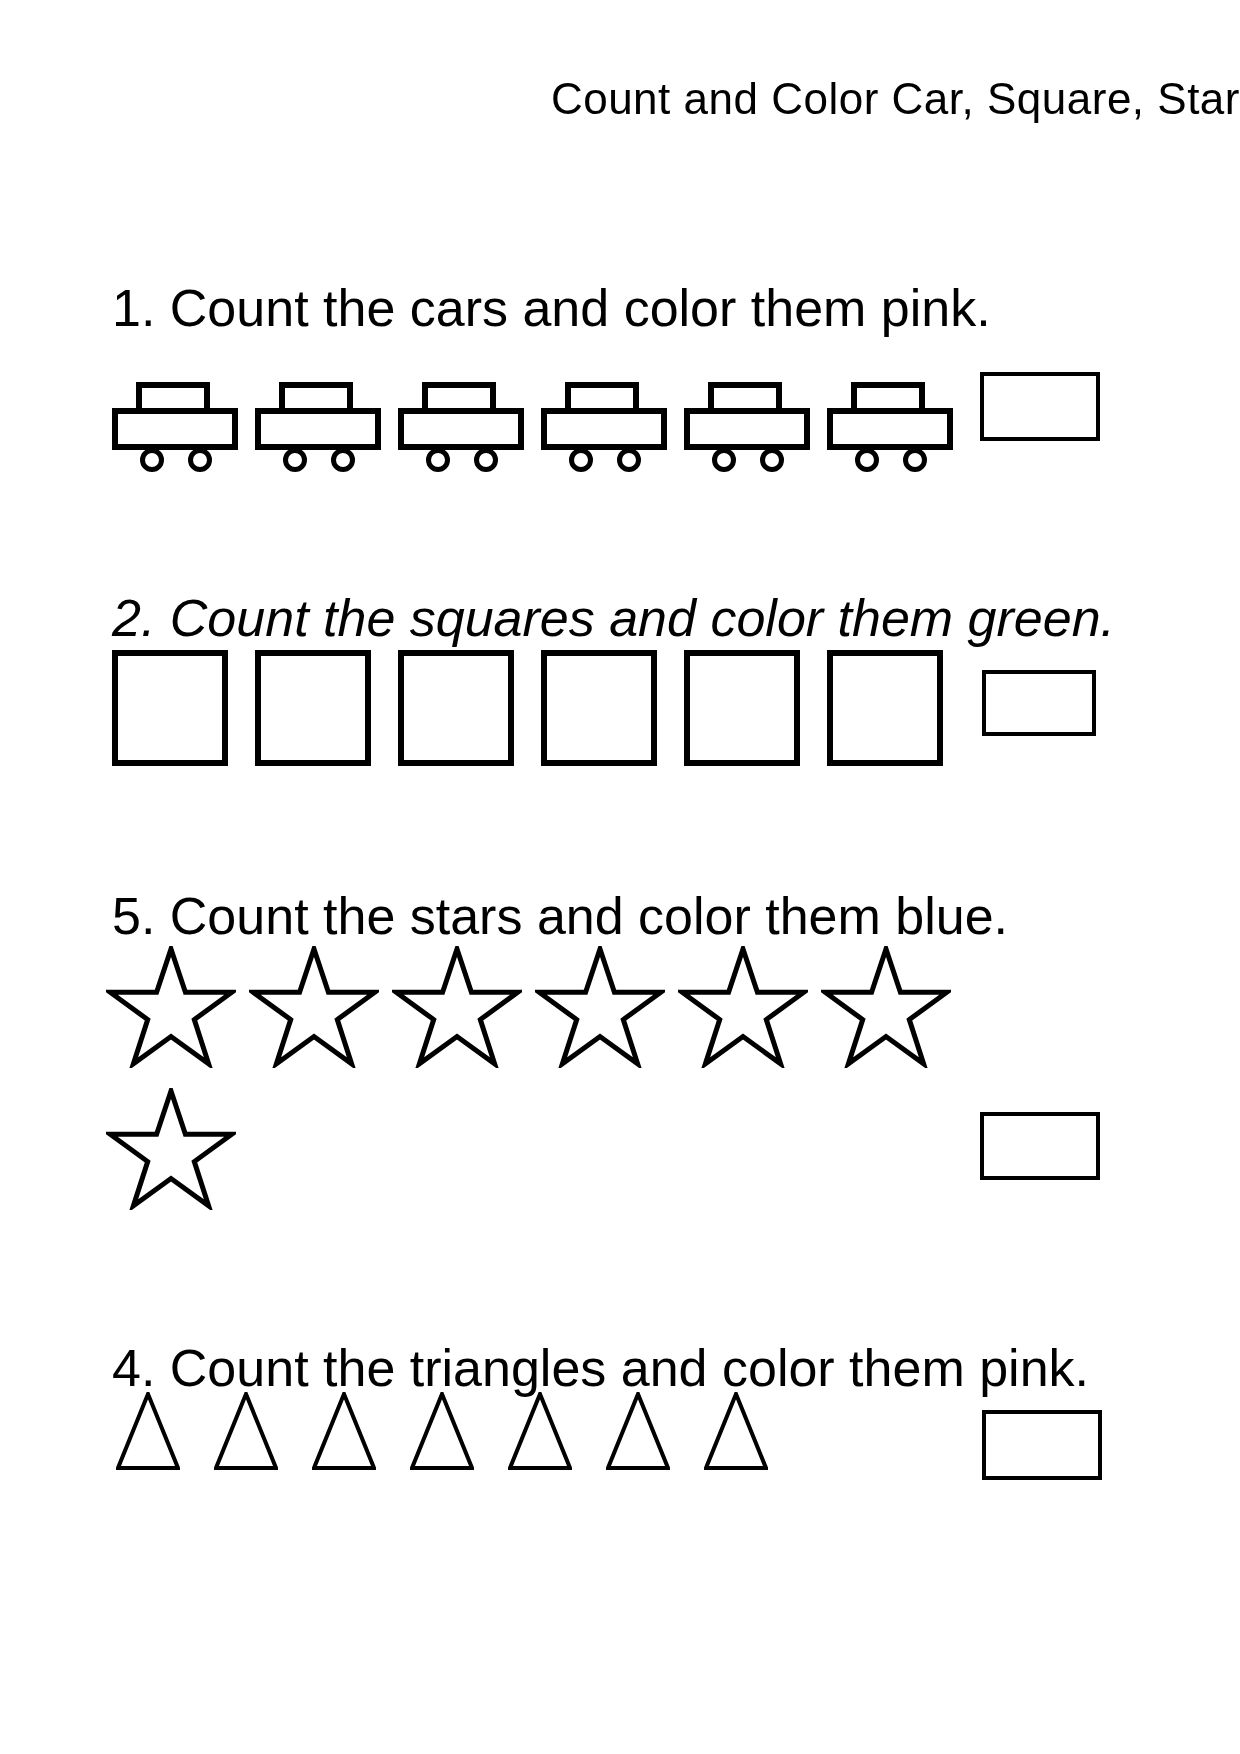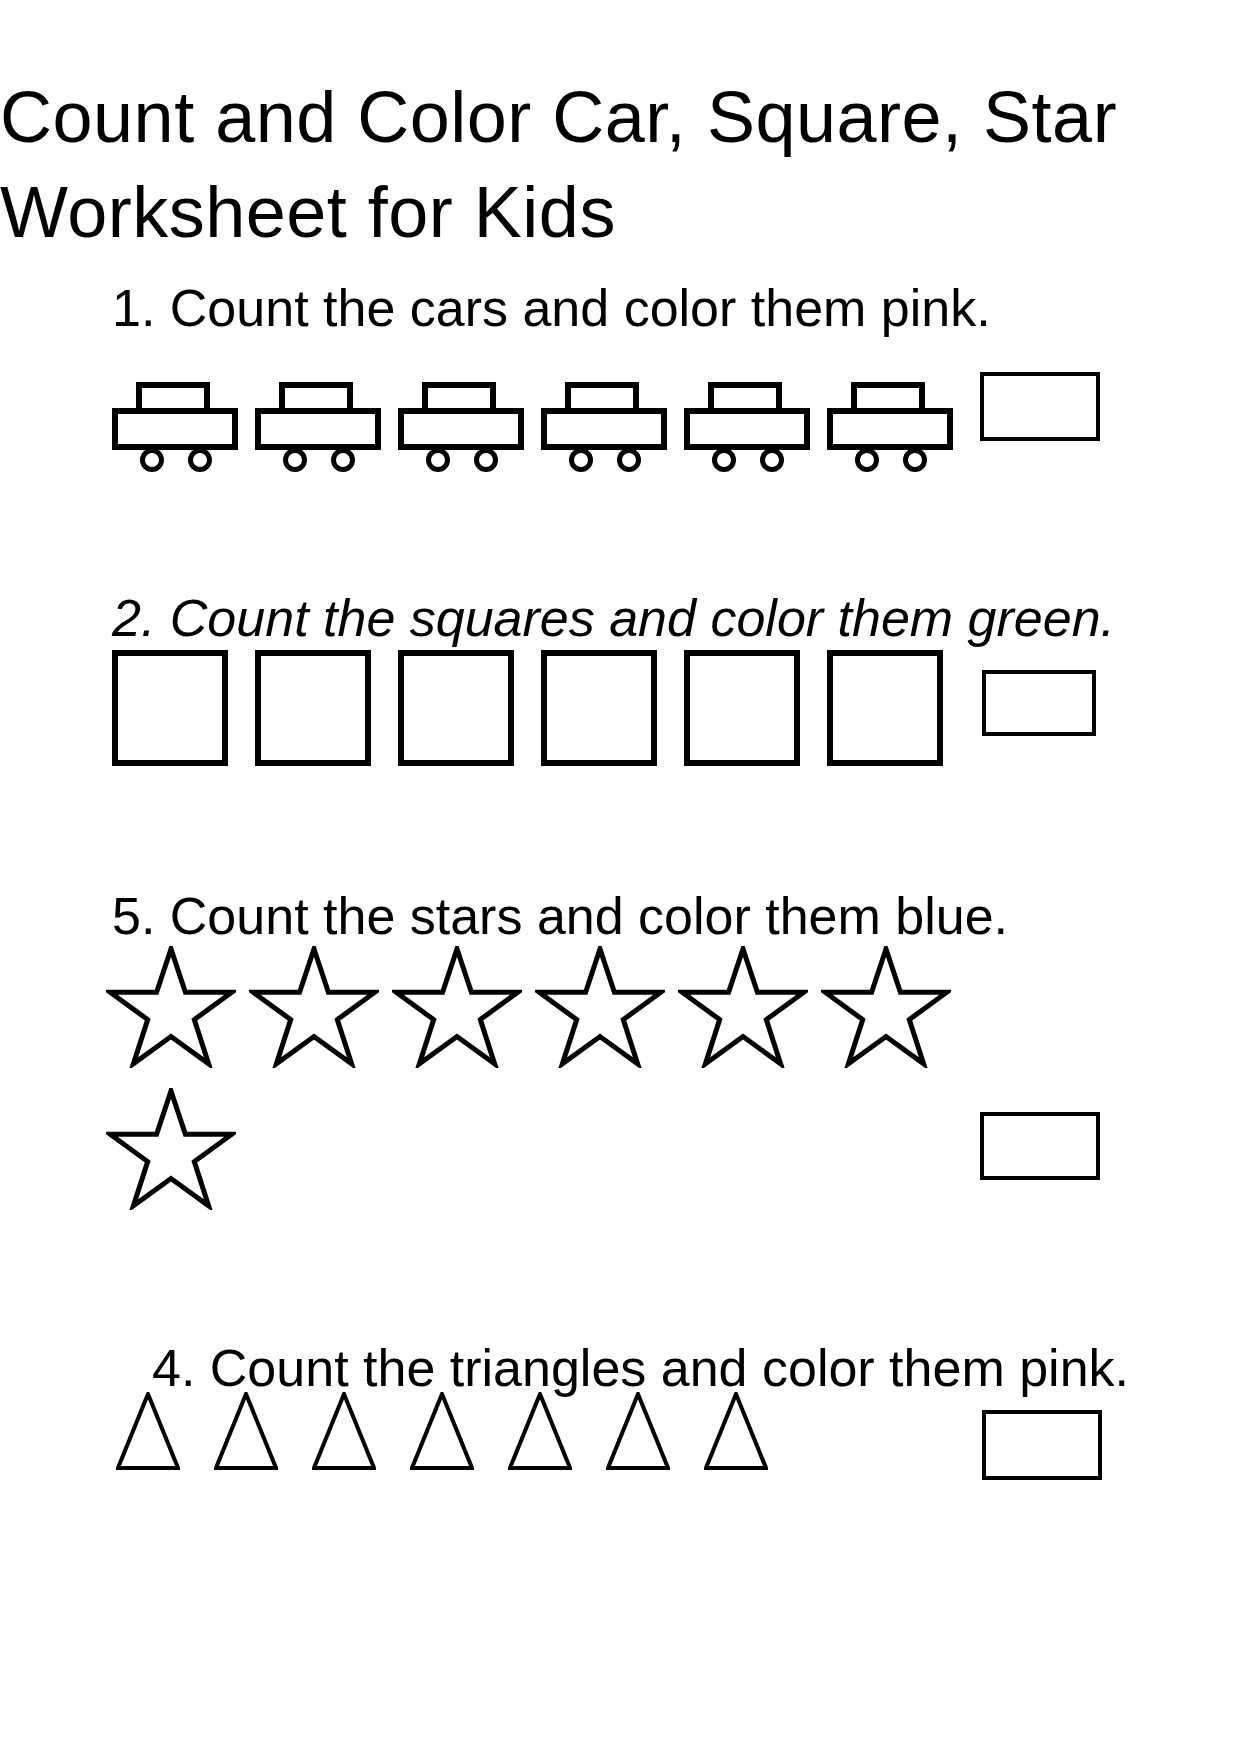--- a/index.html
+++ b/index.html
@@ -4,31 +4,31 @@
 <style>
   * { box-sizing: border-box; margin: 0; padding: 0; }
   html, body { background: #ffffff; }
   body {
     width: 1240px; height: 1754px; position: relative;
     font-family: "Liberation Sans", sans-serif; color: #000;
     overflow: hidden;
   }
   .title {
     position: absolute; top: 70px; left: 0; width: 1240px;
-    text-align: left; font-size: 72px; font-weight: 400; line-height: 1.32;
+    text-align: right; font-size: 44px; font-weight: 400; line-height: 1.32;
     letter-spacing: 0.5px;
   }
   .prompt {
     position: absolute; left: 112px; font-size: 52px; font-weight: 400;
     white-space: nowrap;
   }
   #prompt-1 { top: 278px; }
   #prompt-2 { top: 588px; font-style: italic; }
   #prompt-3 { top: 886px; }
-  #prompt-4 { top: 1338px; margin-left: 40px; }
+  #prompt-4 { top: 1338px; }
 
   .row { position: absolute; display: flex; }
   #row-cars      { left: 112px; top: 382px; gap: 17px; }
   #row-squares   { left: 112px; top: 650px; gap: 27px; }
   #row-stars     { left: 106px; top: 946px; width: 852px; flex-wrap: wrap;
                    column-gap: 13px; row-gap: 20px; }
   #row-triangles { left: 116px; top: 1392px; gap: 34px; }
 
   .answer-box { position: absolute; border: 4px solid #000; background: #fff; }
   #box-1 { left: 980px; top: 372px;  width: 120px; height: 69px; }
@@ -48,21 +48,21 @@
   .car-wheel.left  { left: 28px; }
   .car-wheel.right { left: 76px; }
 
   .shape-star, .shape-triangle { display: block; }
 </style>
 </head>
 <body>
 
 <div class="page">
 
-  <h1 class="title"><span>Count and Color Car, Square, Star</span><br><span>Worksheet for Kids</span></h1>
+  <h1 class="title"><span>Count and Color Car, Square, Star</span><br></h1>
 
   <div class="prompt" id="prompt-1">1. Count the cars and color them pink.</div>
   <div class="row" id="row-cars">
       <div class="shape-car">
         <div class="car-cabin"></div>
         <div class="car-body"></div>
         <div class="car-wheel left"></div>
         <div class="car-wheel right"></div>
       </div>
       <div class="shape-car">

